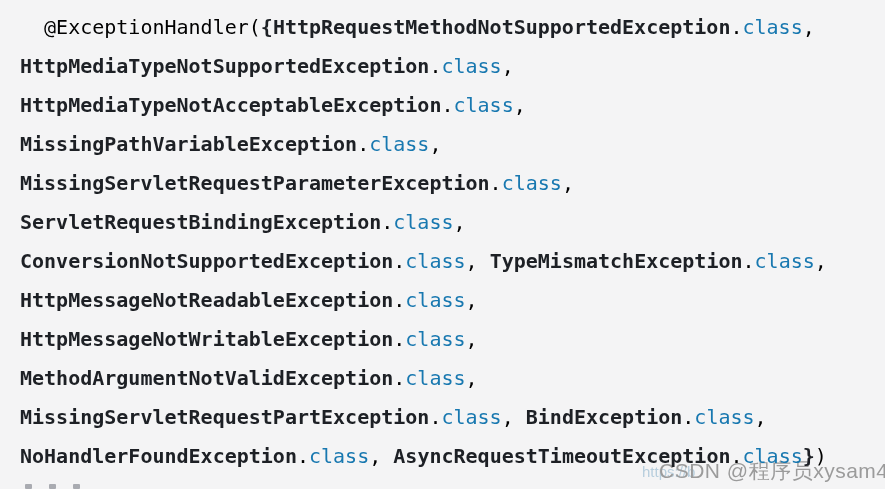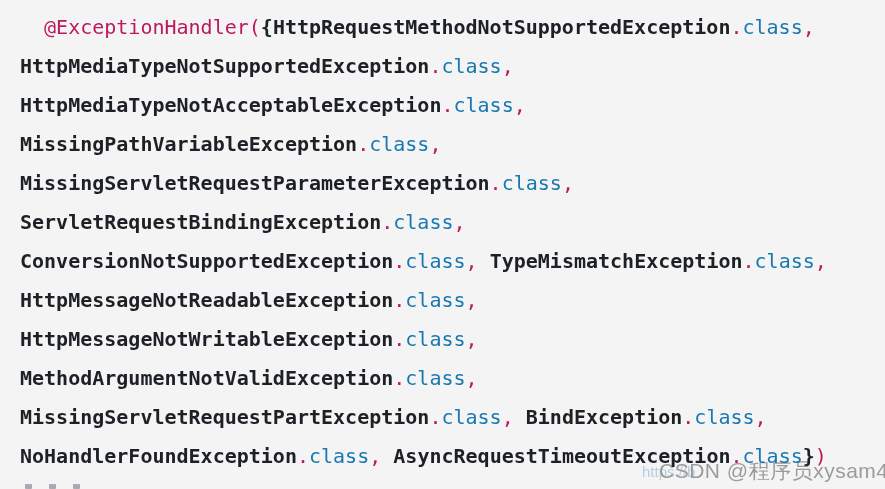--- a/index.html
+++ b/index.html
@@ -18,21 +18,21 @@
     position: absolute;
     left: 20px;
     top: 8px;
     right: 0;
     z-index: 2;
     font-size: 20px;
     line-height: 39px;
     white-space: pre;
   }
   .code-line { height: 39px; }
-  .tok-meta, .tok-punct { color: #be185d; font-weight: 400; }
+  .tok-meta, .tok-punct { color: #000000; font-weight: 400; }
   .tok-name, .tok-brace { color: #1d2025; font-weight: 700; }
   .tok-kw   { color: #1878b0; font-weight: 400; }
   .watermark {
     position: absolute;
     left: 626px;
     top: 454px;
     width: 262px;
     height: 32px;
     z-index: 1;
     font-family: "Liberation Sans", sans-serif;

